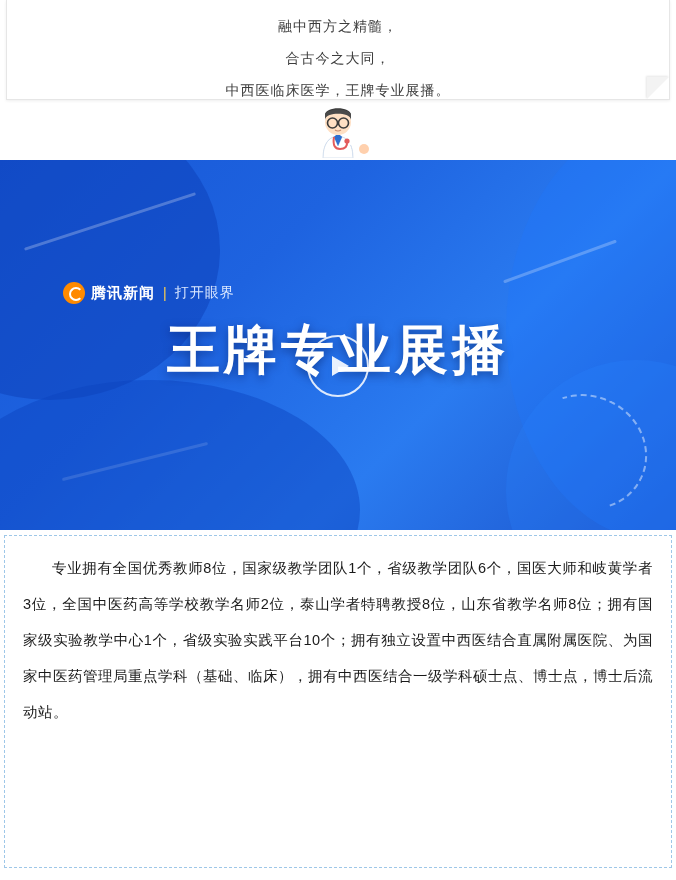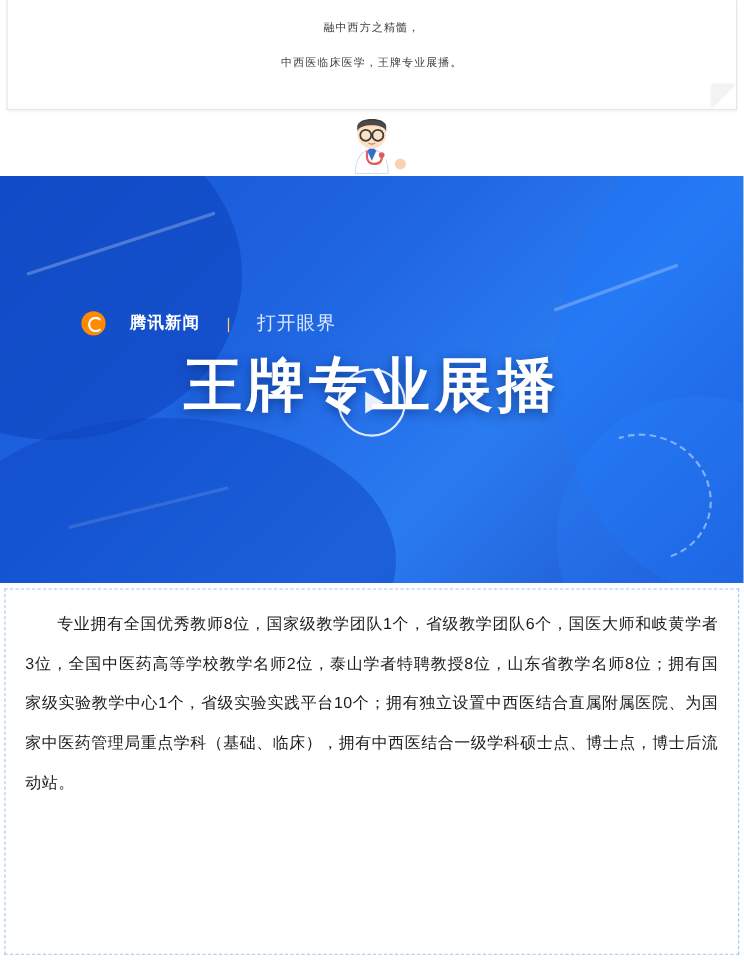--- a/index.html
+++ b/index.html
@@ -24,21 +24,21 @@
     border-left: 1px solid #e6e6e6;
     border-right: 1px solid #e6e6e6;
     border-bottom: 1px solid #e6e6e6;
     box-shadow: 0 1px 3px rgba(0,0,0,0.07);
     height: 100px;
     box-sizing: border-box;
   }
   .quote-line {
     text-align: center;
     color: #3d3d3d;
-    font-size: 10px;
+    font-size: 14px;
     line-height: 32px;
     letter-spacing: 1px;
   }
   
   .fold {
     position: absolute;
     right: 0;
     bottom: 0;
     width: 0;
     height: 0;
@@ -75,25 +75,25 @@
   .b4 { width: 260px; height: 260px; right: -90px; bottom: -90px; background: rgba(40,130,255,0.25); }
   .streak {
     position: absolute;
     height: 3px;
     background: rgba(255,255,255,0.25);
     border-radius: 2px;
   }
 
   .tx-logo {
     position: absolute;
-    left: 74px;
+    left: 63px;
     top: 122px;
     display: flex;
     align-items: center;
-    gap: 22px;
+    gap: 6px;
   }
   .tx-mark {
     width: 22px; height: 22px;
     border-radius: 50%;
     background: #ff8a00;
     position: relative;
   }
   .tx-mark::after {
     content: "";
     position: absolute;
@@ -103,21 +103,21 @@
     border-radius: 50%;
     border-right-color: transparent;
   }
   .tx-text {
     color: #ffffff;
     font-size: 15px;
     letter-spacing: 1px;
     font-weight: bold;
   }
   .tx-sep { color: #ffd04d; font-size: 14px; margin: 0 2px; }
-  .tx-sub { color: #dbe8ff; font-size: 17px; letter-spacing: 1px; }
+  .tx-sub { color: #dbe8ff; font-size: 14px; letter-spacing: 1px; }
 
   .video-title {
     position: absolute;
     left: 0; right: 0;
     top: 155px;
     text-align: center;
     font-family: "DejaVu Sans", sans-serif;
     font-size: 53px;
     font-weight: bold;
     letter-spacing: 4px;
@@ -185,20 +185,21 @@
     text-indent: 2em;
     letter-spacing: 0.5px;
     margin: 0 0 2px 0;
   }
 </style>
 </head>
 <body>
 
 <div class="quote-card">
   <div class="quote-line">融中西方之精髓，</div>
+  <div class="quote-line">合古今之大同，</div>
   <div class="quote-line">中西医临床医学，王牌专业展播。</div>
   <div class="fold"></div>
 </div>
 
 <div class="doctor-wrap">
   <svg width="70" height="56" viewBox="0 0 70 56" aria-hidden="true">
 
     <path d="M20 56 C20 40 28 34 35 34 C42 34 50 40 50 56 Z" fill="#2f6fd0"></path>
 
     <path d="M20 56 C20 42 26 36 31 35 L35 44 L39 35 C44 36 50 42 50 56 Z" fill="#ffffff" stroke="#d8e2ee" stroke-width="1"></path>

